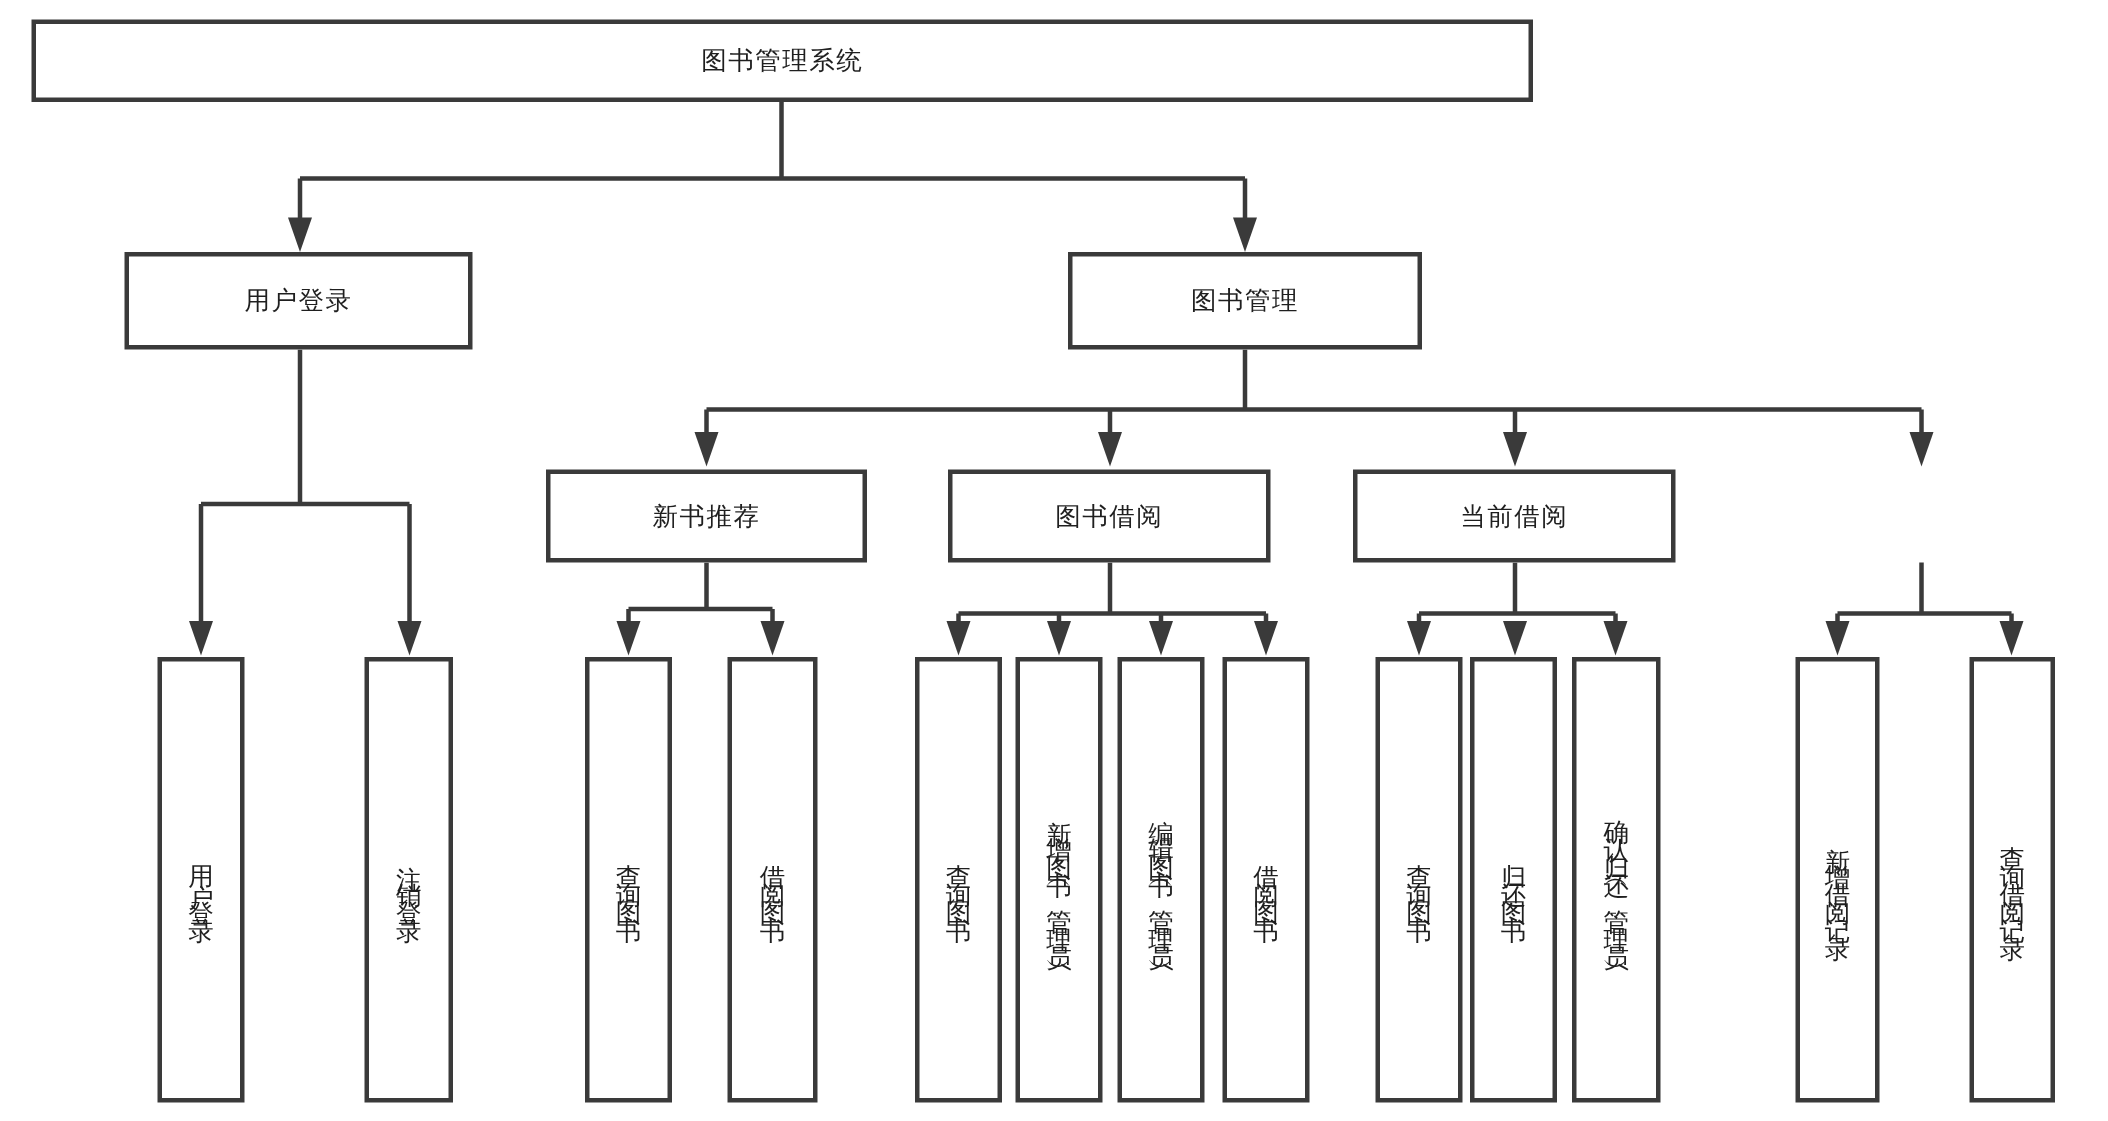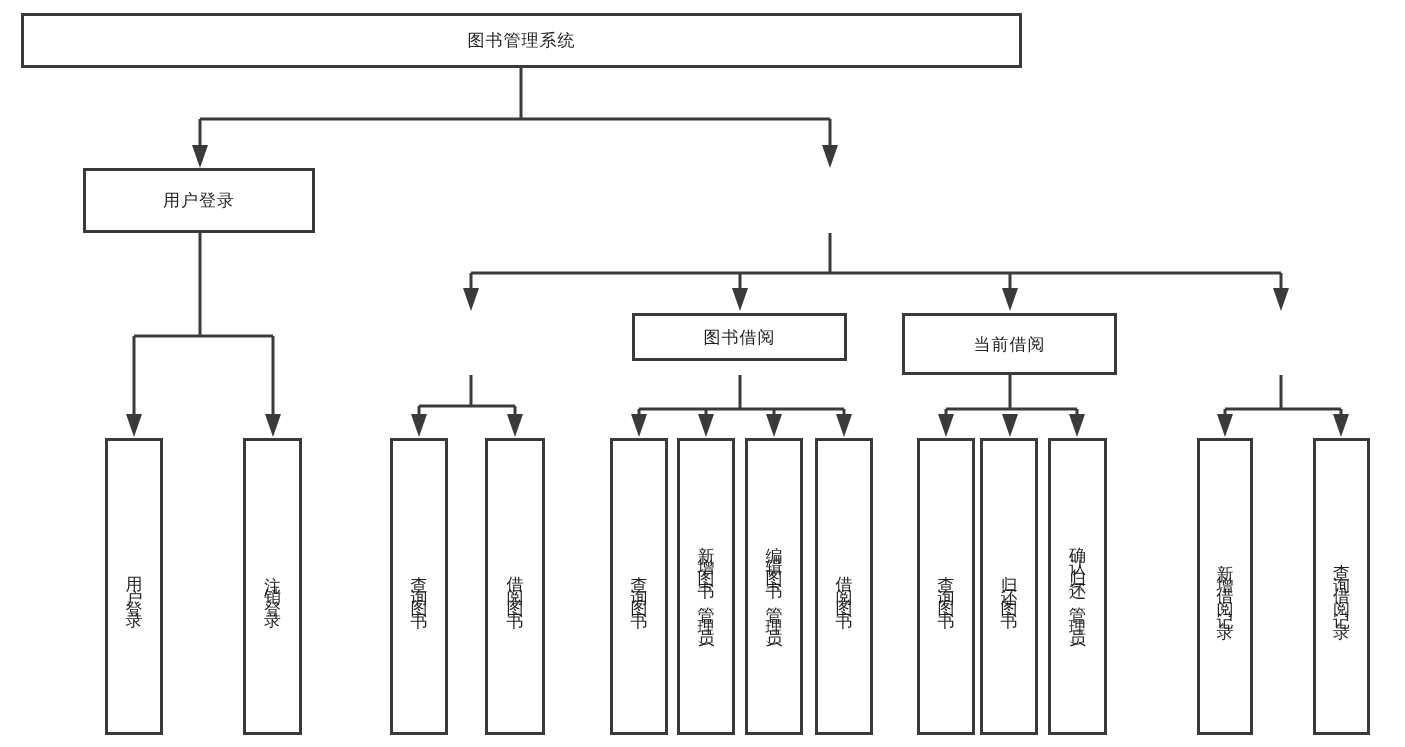--- a/index.html
+++ b/index.html
@@ -101,22 +101,24 @@
     <g>
       <path d="M1281 375 V409 M1225 409 H1341 M1225 409 V415 M1341 409 V415"></path>
       <polygon points="1225,437 1217,414 1233,414"></polygon>
       <polygon points="1341,437 1333,414 1349,414"></polygon>
     </g>
   </svg>
 
   <div class="node" style="left:21px;top:13px;width:1001px;height:55px;">图书管理系统</div>
 
   <div class="node" style="left:83px;top:168px;width:232px;height:65px;">用户登录</div>
+  <div class="node" style="left:712px;top:168px;width:236px;height:65px;">图书管理</div>
 
-  <div class="node" style="left:632px;top:313px;width:215px;height:48px;">图书借阅</div>
+  <div class="node" style="left:364px;top:313px;width:214px;height:62px;">新书推荐</div>
+  <div class="node" style="left:632px;top:313px;width:215px;height:62px;">图书借阅</div>
   <div class="node" style="left:902px;top:313px;width:215px;height:62px;text-align:center;">当前借阅</div>
 
   <div class="leaf" style="left:105px;width:58px;">
     <span class="vtext">用户登录</span>
   </div>
   <div class="leaf" style="left:243px;width:59px;">
     <span class="vtext">注销登录</span>
   </div>
 
   <div class="leaf" style="left:390px;width:58px;">

